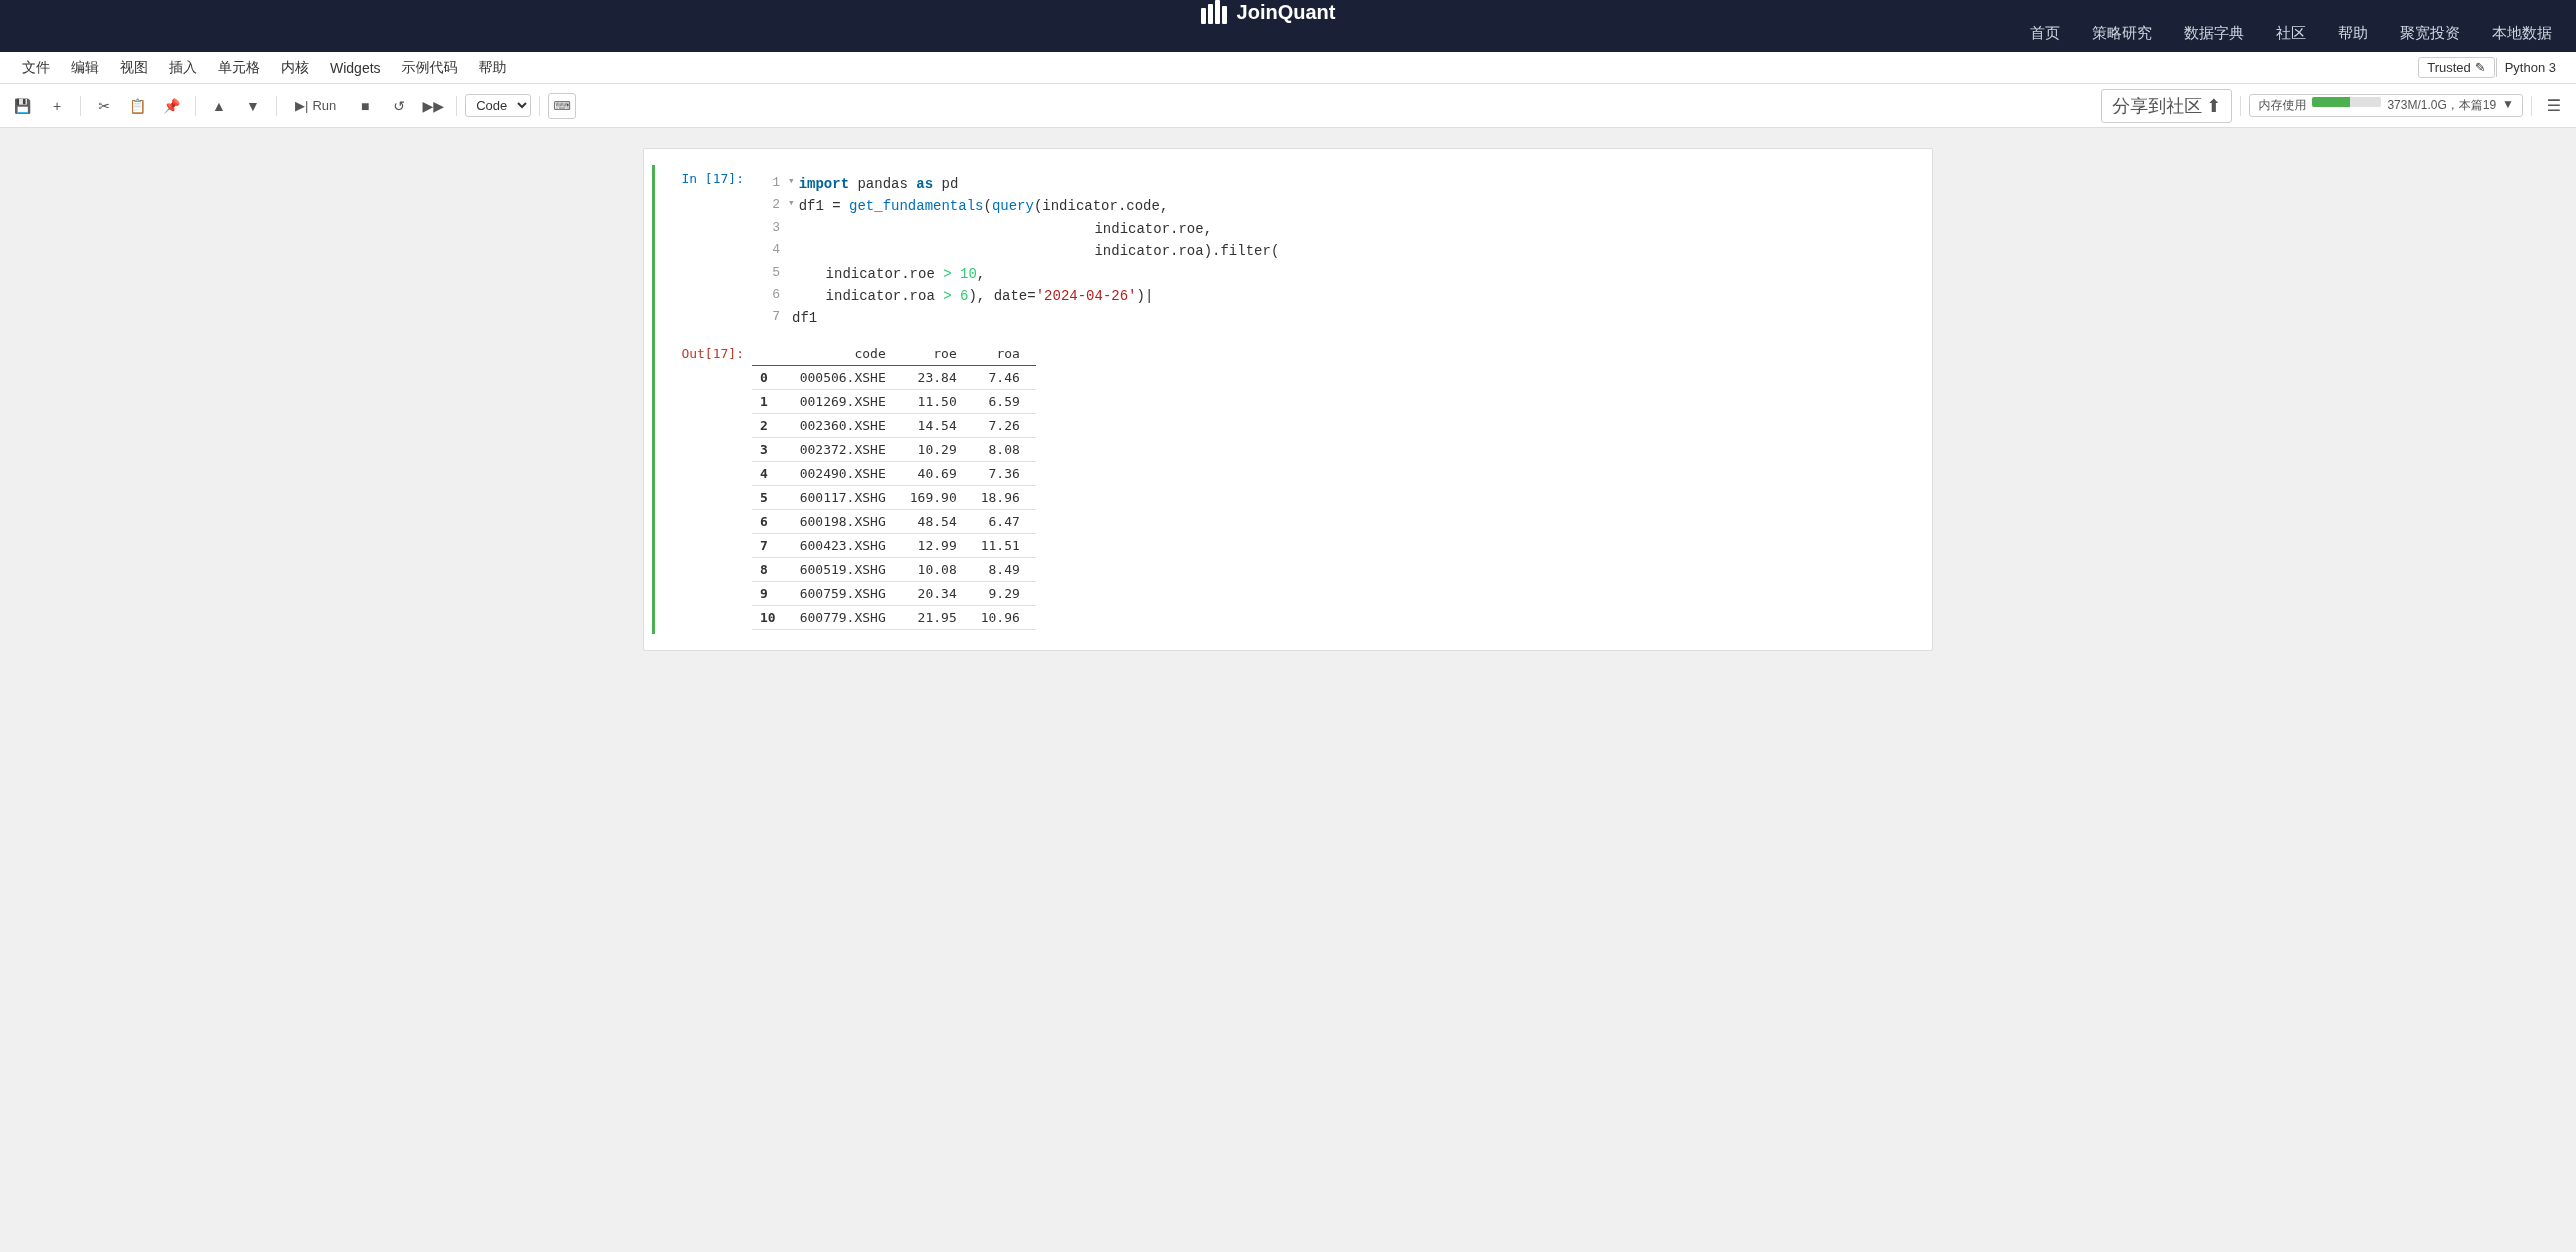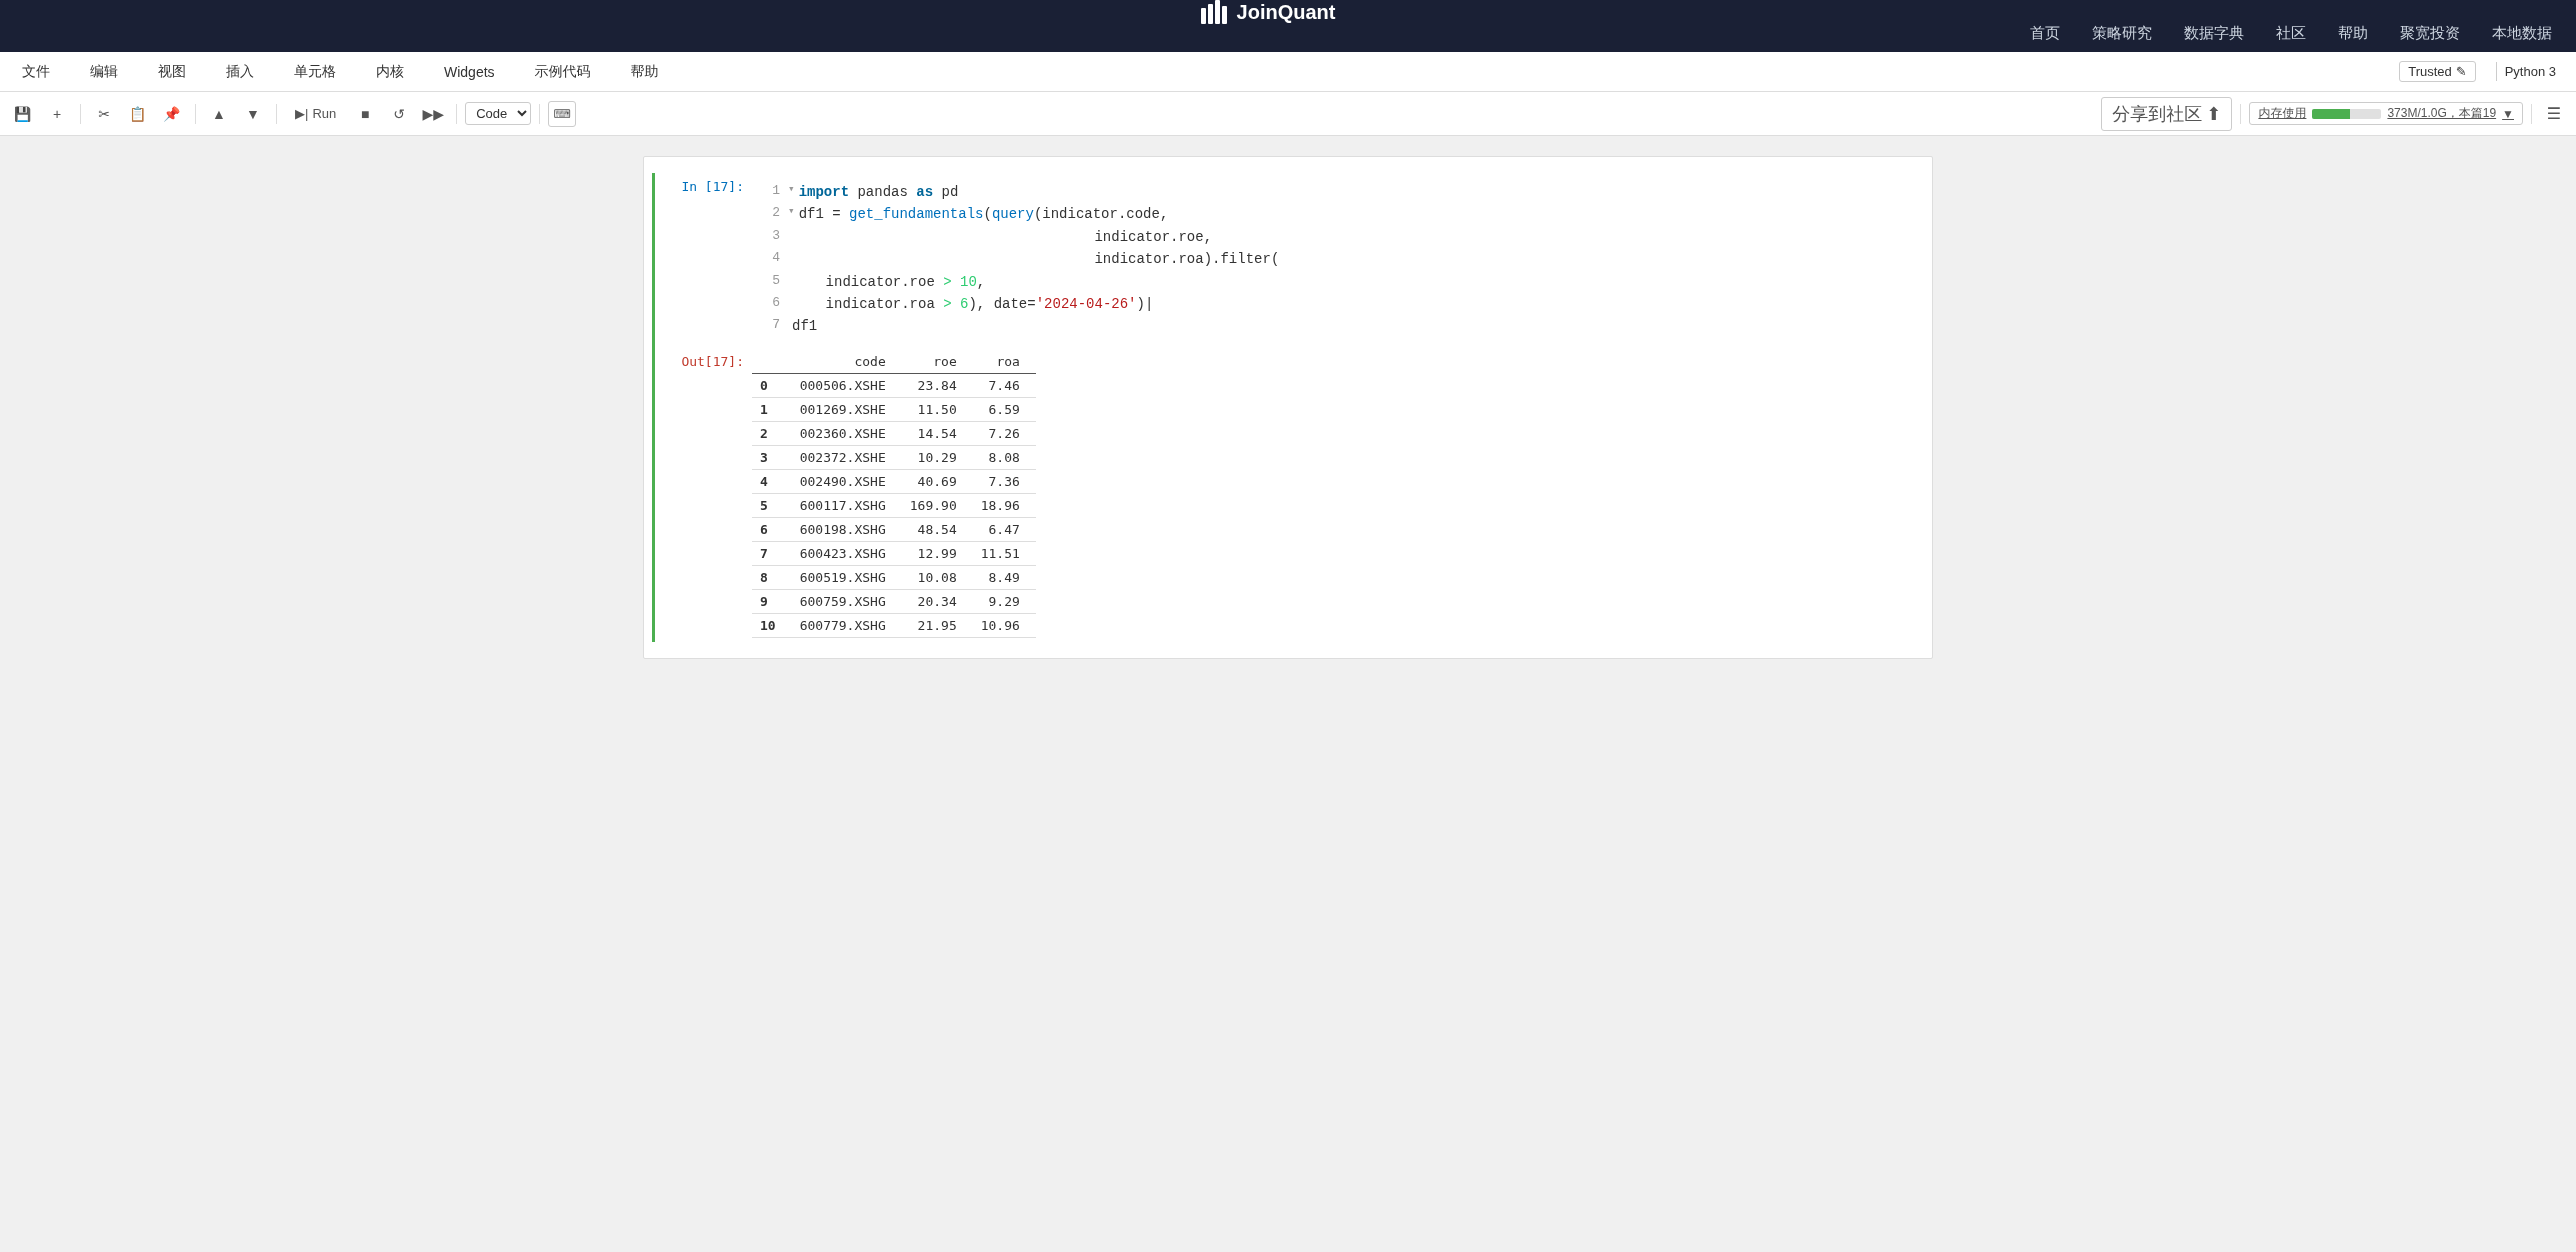--- a/index.html
+++ b/index.html
@@ -41,22 +41,22 @@
       font-family: Liberation Serif, serif;
     }
 
     
     .menu-bar {
       background: #fff;
       border-bottom: 1px solid #ddd;
       display: flex;
       align-items: center;
       padding: 0 12px;
-      height: 40px;
-      gap: 20px;
+      height: 32px;
+      gap: 1px;
     }
     .menu-item {
       padding: 4px 10px;
       font-size: 14px;
       color: #333;
       cursor: pointer;
       border-radius: 3px;
     }
     .menu-spacer { flex: 1; }
     .trusted-badge {
@@ -146,29 +146,28 @@
       padding: 4px 10px;
       font-size: 18px;
       color: #555;
       border: 1px solid #ccc;
       border-radius: 3px;
       background: white;
       cursor: pointer;
     }
     .memory-usage {
       display: flex;
-      align-items: center;
+      align-items: flex-start;
       gap: 6px;
       font-size: 12px;
       color: #555;
       padding: 2px 8px;
       border: 1px solid #ccc;
       border-radius: 3px;
       background: white;
-      text-decoration: underline;
     }
     .memory-bar-container {
       width: 69px;
       height: 10px;
       background: #e0e0e0;
       border-radius: 2px;
       overflow: hidden;
     }
     .memory-bar-fill {
       height: 100%;

